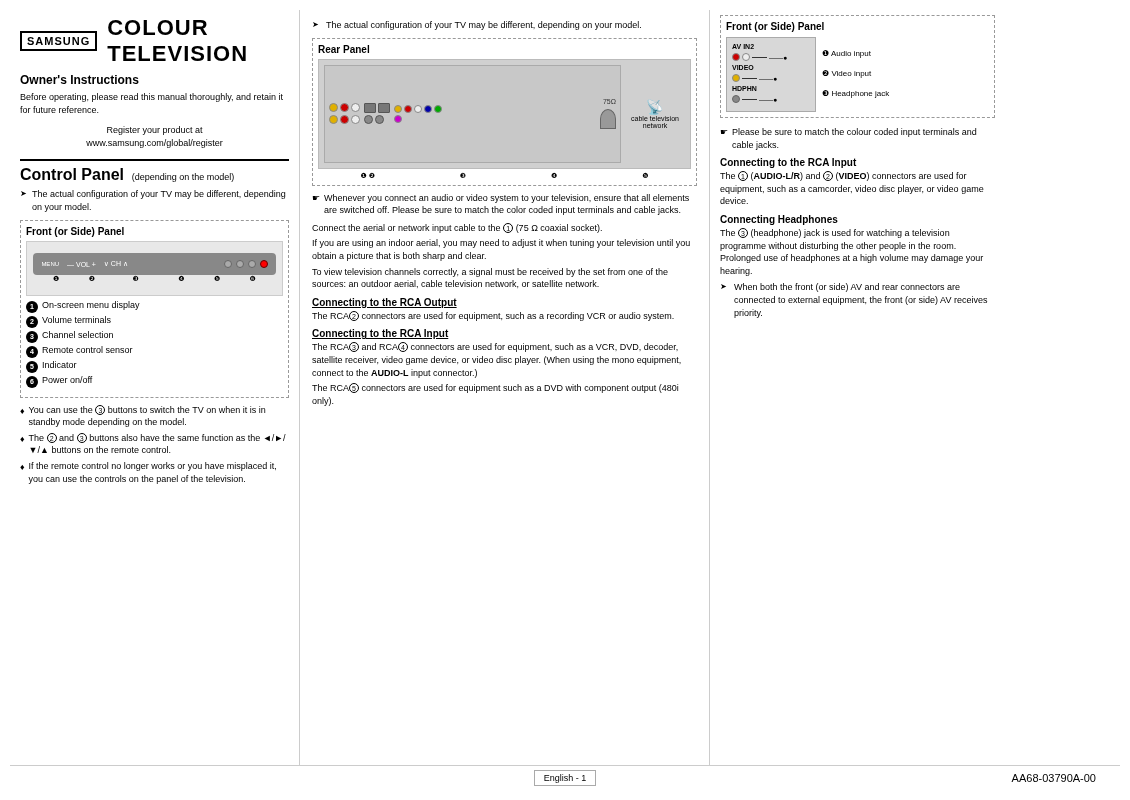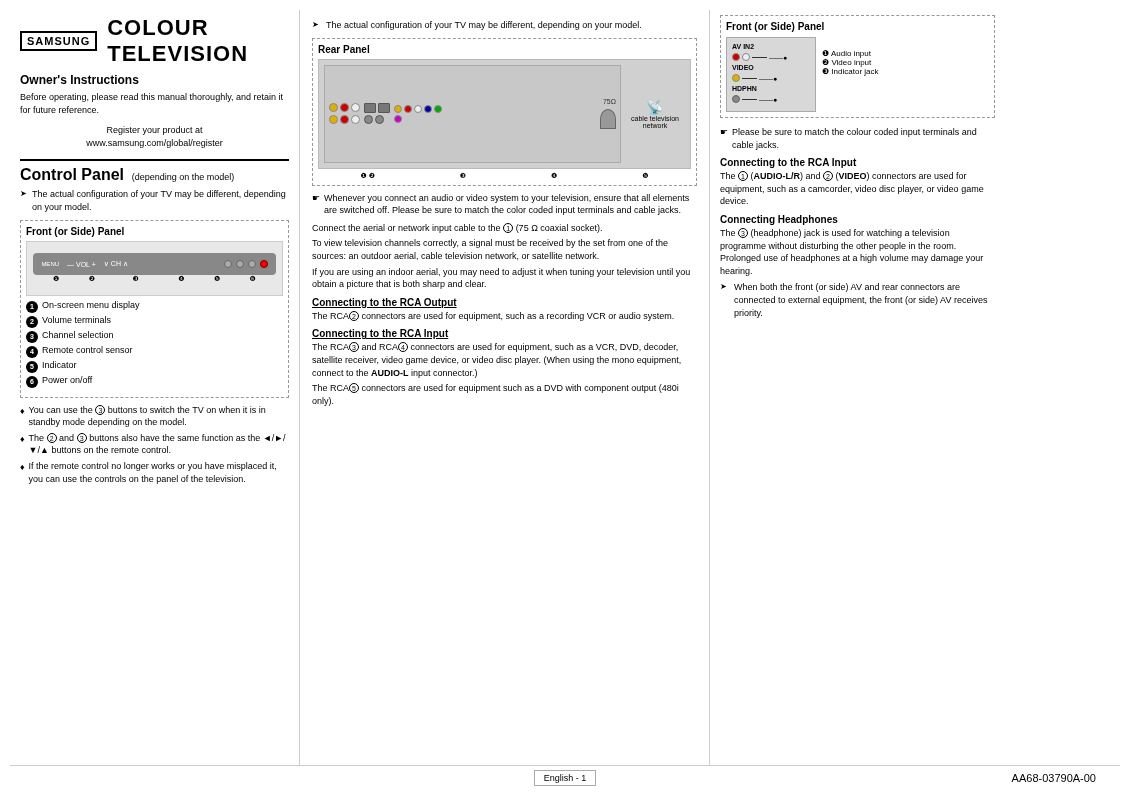--- a/index.html
+++ b/index.html
@@ -471,22 +471,22 @@
             <span>❺</span>
         </div>
       </div>
 
       <div class="warning-note">
         <span class="warning-icon">☛</span>
         <span>Whenever you connect an audio or video system to your television, ensure that all elements are switched off. Please be sure to match the color coded input terminals and cable jacks.</span>
       </div>
 
       <div class="body-text">Connect the aerial or network input cable to the <span style="border:1px solid #000;border-radius:50%;display:inline-block;width:10px;height:10px;text-align:center;font-size:7px;line-height:10px;">1</span> (75 Ω coaxial socket).</div>
+      <div class="body-text">If you are using an indoor aerial, you may need to adjust it when tuning your television until you obtain a picture that is both sharp and clear.</div>
       <div class="body-text">To view television channels correctly, a signal must be received by the set from one of the sources: an outdoor aerial, cable television network, or satellite network.</div>
-      <div class="body-text">If you are using an indoor aerial, you may need to adjust it when tuning your television until you obtain a picture that is both sharp and clear.</div>
 
       <div class="subsection-title">Connecting to the RCA Output</div>
       <div class="body-text">The RCA<span style="border:1px solid #000;border-radius:50%;display:inline-block;width:10px;height:10px;text-align:center;font-size:7px;line-height:10px;">2</span> connectors are used for equipment, such as a recording VCR or audio system.</div>
 
       <div class="subsection-title">Connecting to the RCA Input</div>
       <div class="body-text">The RCA<span style="border:1px solid #000;border-radius:50%;display:inline-block;width:10px;height:10px;text-align:center;font-size:7px;line-height:10px;">3</span> and RCA<span style="border:1px solid #000;border-radius:50%;display:inline-block;width:10px;height:10px;text-align:center;font-size:7px;line-height:10px;">4</span> connectors are used for equipment, such as a VCR, DVD, decoder, satellite receiver, video game device, or video disc player. (When using the mono equipment, connect to the <span class="bold-inline">AUDIO-L</span> input connector.)</div>
       <div class="body-text">The RCA<span style="border:1px solid #000;border-radius:50%;display:inline-block;width:10px;height:10px;text-align:center;font-size:7px;line-height:10px;">5</span> connectors are used for equipment such as a DVD with component output (480i only).</div>
     </div>
 
     <div class="right-col">
@@ -509,24 +509,24 @@
               <div style="font-size:7px;margin-left:2px;">——●</div>
             </div>
             <div style="font-size:7px;font-weight:bold;margin-bottom:3px;">HDPHN</div>
             <div style="display:flex;align-items:center;margin-bottom:3px;">
               <div style="width:8px;height:8px;border-radius:50%;background:#888;border:1px solid #666;margin-right:2px;"></div>
               <div style="width:15px;height:1px;background:#333;"></div>
               <div style="font-size:7px;margin-left:2px;">——●</div>
             </div>
           </div>
 
-          <div style="display:flex;flex-direction:column;padding-top:12px;">
+          <div style="display:flex;flex-direction:column;gap:11px;padding-top:12px;">
             <div style="font-size:8px;">❶ Audio input</div>
             <div style="font-size:8px;">❷ Video input</div>
-            <div style="font-size:8px;">❸ Indicator jack</div>
+            <div style="font-size:8px;">❸ Headphone jack</div>
           </div>
         </div>
       </div>
 
       <div class="rca-note">
         <span class="rca-note-icon">☛</span>
         <span>Please be sure to match the colour coded input terminals and cable jacks.</span>
       </div>
 
       <div class="right-subsection-title">Connecting to the RCA Input</div>

